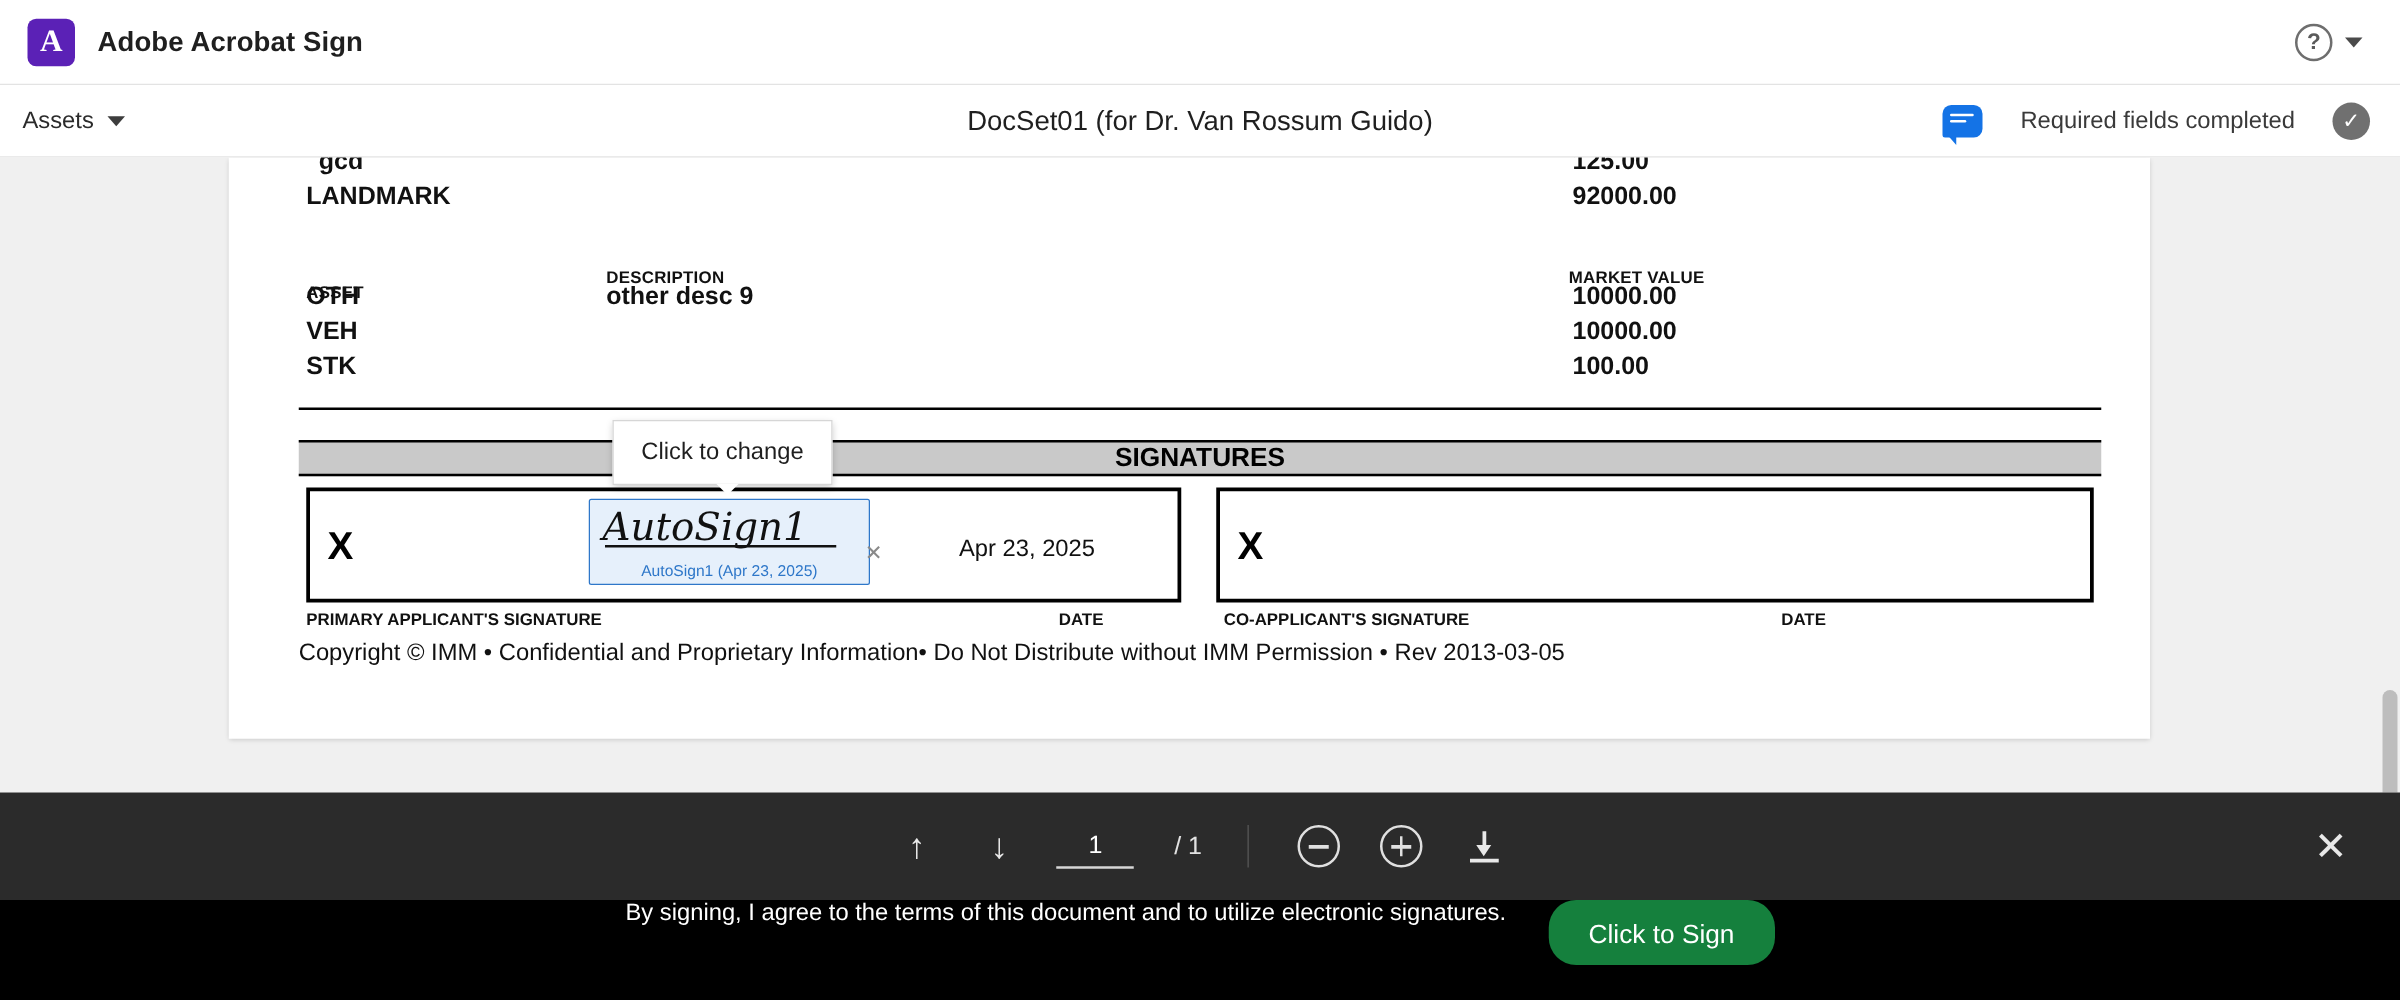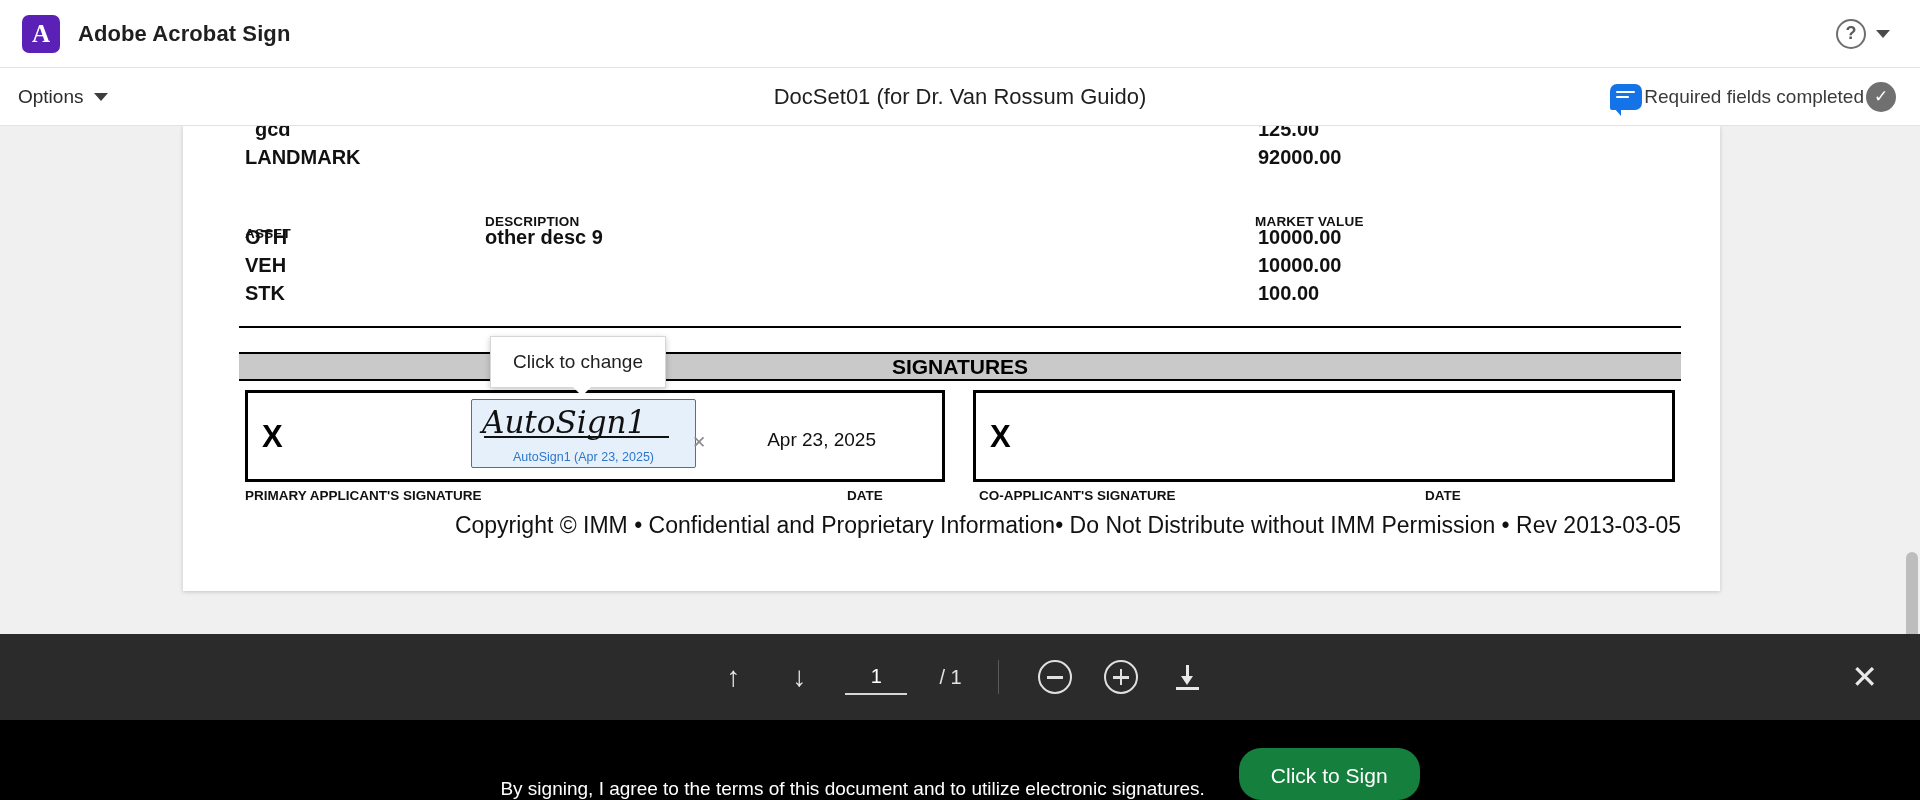--- a/index.html
+++ b/index.html
@@ -87,21 +87,21 @@
   .doc-title {
     position: absolute;
     left: 0; right: 0;
     text-align: center;
     font-size: 22px;
     color: #1f1f1f;
     pointer-events: none;
   }
   .subbar-right {
     margin-left: auto;
-    display: flex; align-items: center; gap: 2px;
+    display: flex; align-items: center; gap: 30px;
     padding-right: 24px;
   }
   .chat-icon {
     width: 32px; height: 26px;
     background: #1473e6;
     border-radius: 7px 7px 7px 2px;
     position: relative;
   }
   .chat-icon:after {
     content: "";
@@ -236,22 +236,22 @@
   }
   .sig-labels span { position: absolute; }
   .sl1 { left: 6px; }
   .sl2 { left: 608px; }
   .sl3 { left: 740px; }
   .sl4 { left: 1186px; }
 
   .copyright {
     position: absolute; left: 56px; top: 386px;
     width: 1442px;
-    text-align: right;
-    font-size: 23px; color: #111;
+    text-align: left;
+    font-size: 19px; color: #111;
   }
 
   
   .sig-field {
     position: absolute;
     left: 288px; top: 273px;
     width: 225px; height: 69px;
     border: 1px solid #2e77c9;
     background: rgba(210,228,248,0.55);
     border-radius: 2px;
@@ -392,21 +392,21 @@
     font-size: 32px; color: #e8e8e8; font-weight: 300;
     cursor: pointer;
   }
 
   
   .actionbar {
     position: absolute;
     top: 720px; left: 0;
     width: 1920px; height: 80px;
     background: #000000;
-    display: flex; align-items: flex-end; justify-content: center;
+    display: flex; align-items: flex-start; justify-content: center;
     gap: 34px;
   }
   .agree-text {
     color: #ffffff;
     font-size: 19px;
   }
   .sign-btn {
     background: #15803d;
     color: #ffffff;
     border: none;
@@ -431,21 +431,21 @@
     <div class="topbar-right">
       <div class="help-circle">
         <span>?</span>
       </div>
       <div class="caret-down"></div>
     </div>
   </div>
 
   <div class="subbar">
     <div class="options-btn">
-      <span class="options-label">Options</span>
+      <span class="options-label">Assets</span>
       <span class="caret-down-sm"></span>
     </div>
     <div class="doc-title">DocSet01 (for Dr. Van Rossum Guido)</div>
     <div class="subbar-right">
       <div class="chat-icon">
         <div class="bars">
             <i></i>
             <i></i>
           </div>
       </div>

